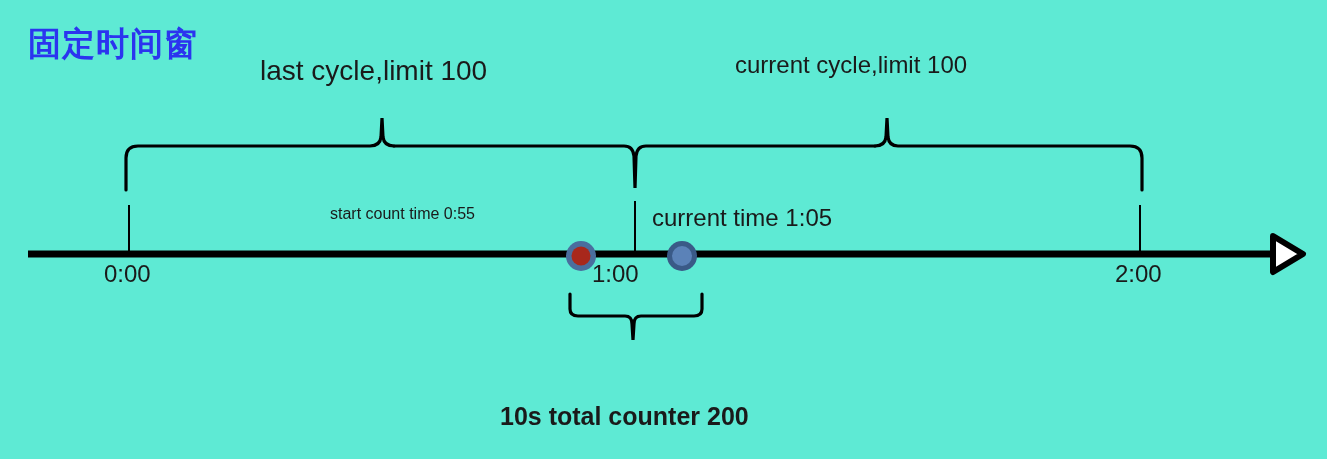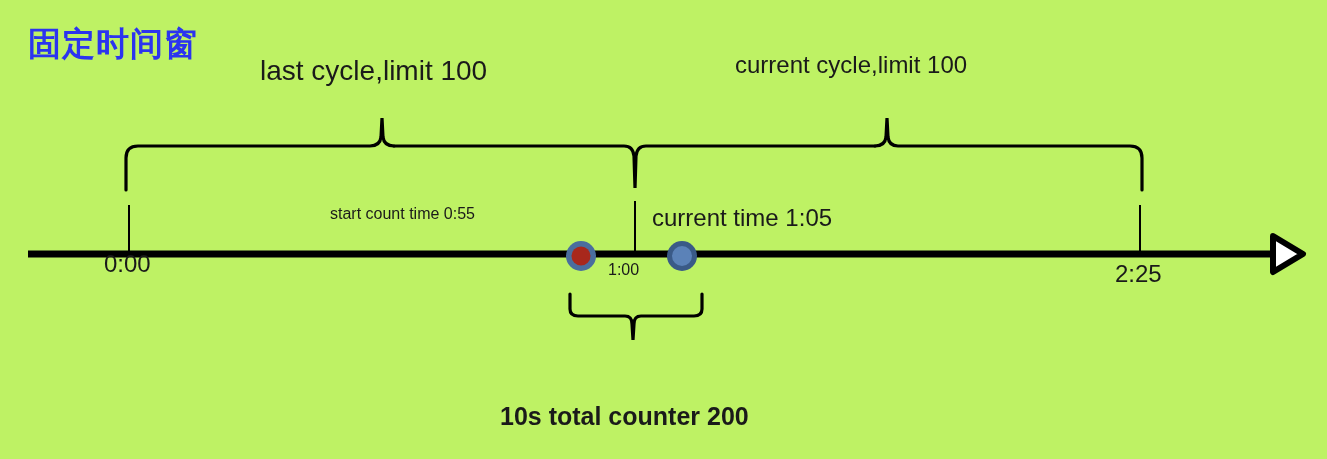--- a/index.html
+++ b/index.html
@@ -4,21 +4,21 @@
 <style>
   html, body {
     margin: 0;
     padding: 0;
     background: #ffffff;
   }
   #canvas {
     position: relative;
     width: 1327px;
     height: 459px;
-    background: #bef264;
+    background: #5eead4;
     font-family: "Liberation Sans", sans-serif;
     overflow: hidden;
   }
   .txt {
     position: absolute;
     white-space: nowrap;
     color: #1a1a1a;
     line-height: 1;
   }
   #title {
@@ -44,27 +44,27 @@
     top: 206px;
     font-size: 16px;
   }
   #label-current-time {
     left: 652px;
     top: 206px;
     font-size: 24px;
   }
   #tick-label-000 {
     left: 104px;
-    top: 252px;
+    top: 262px;
     font-size: 24px;
   }
   #tick-label-100 {
-    left: 608px;
+    left: 592px;
     top: 262px;
-    font-size: 16px;
+    font-size: 24px;
   }
   #tick-label-200 {
     left: 1115px;
     top: 262px;
     font-size: 24px;
   }
   #note-line-1 {
     left: 364px;
     top: 361px;
     font-size: 25px;
@@ -153,18 +153,18 @@
   <div class="txt" id="label-current-cycle">current cycle,limit 100</div>
 
   <div class="txt" id="label-start-count">start count time 0:55</div>
 
   <div class="txt" id="label-current-time">current time 1:05</div>
 
   <div class="txt" id="tick-label-000">0:00</div>
 
   <div class="txt" id="tick-label-100">1:00</div>
 
-  <div class="txt" id="tick-label-200">2:25</div>
+  <div class="txt" id="tick-label-200">2:00</div>
 
 
   <div class="txt" id="note-line-2">10s total counter 200</div>
 
 </div>
 
 </body></html>

